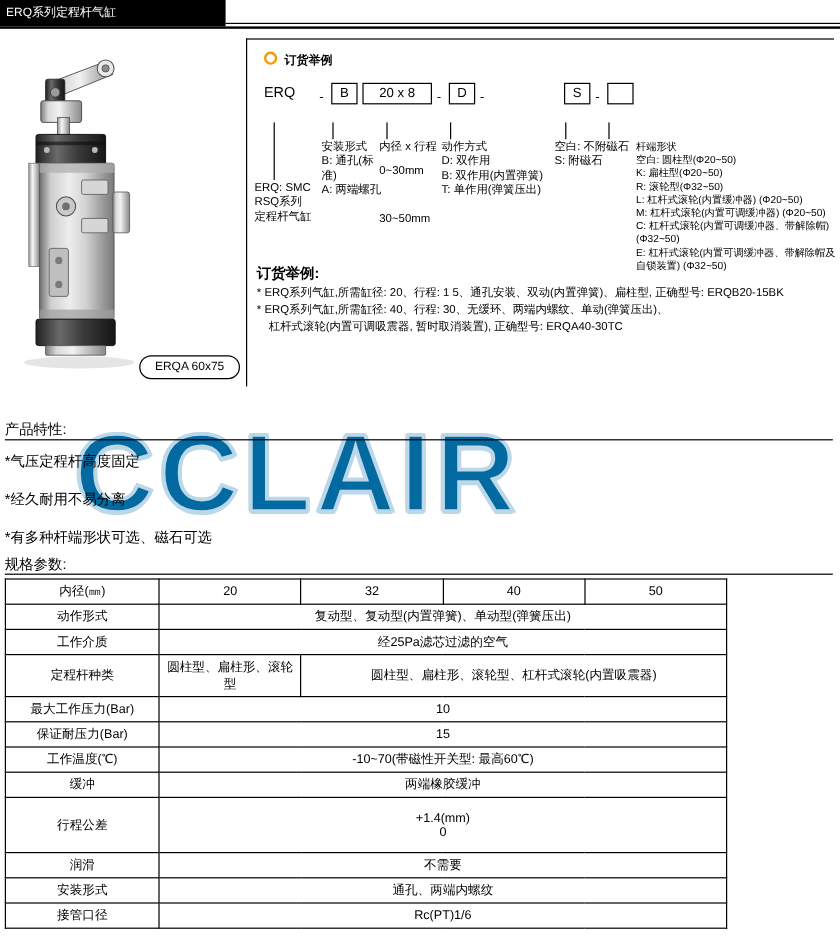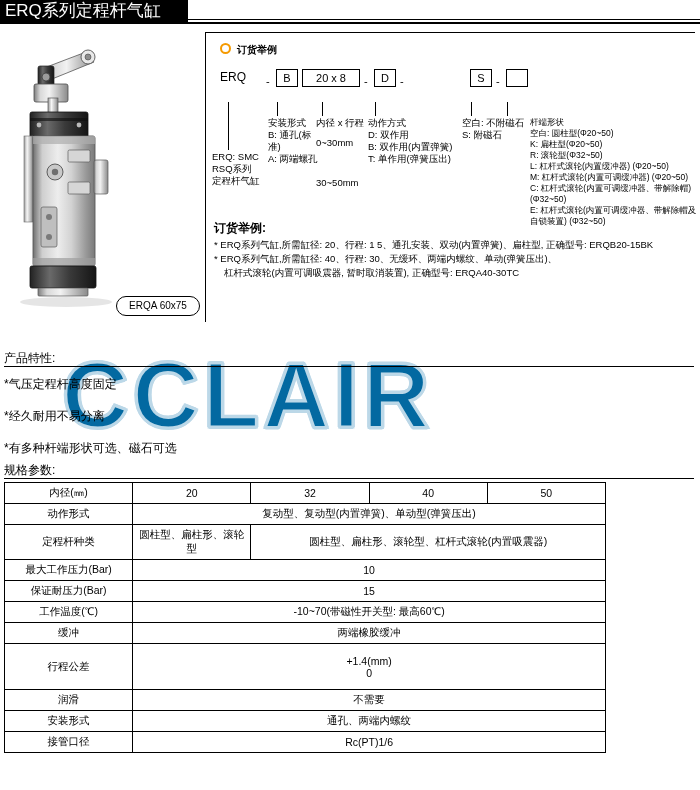--- a/index.html
+++ b/index.html
@@ -20,21 +20,21 @@
     position: absolute;
     left: 0; top: 0;
     width: 700px; height: 26px;
   }
   .header-bar {
     position: absolute;
     left: 0; top: 0;
     width: 188px; height: 22px;
     background: #000000;
     color: #ffffff;
-    font-size: 17px;
+    font-size: 10px;
     line-height: 22px;
     padding-left: 5px;
     letter-spacing: 0px;
   }
   .header-rule {
     position: absolute;
     left: 0; top: 22px;
     width: 700px; height: 2px;
     background: #000000;
   }
@@ -373,20 +373,24 @@
         <td class="q4">20</td>
         <td class="q4">32</td>
         <td class="q4">40</td>
         <td class="q4">50</td>
       </tr>
       <tr>
         <td class="rowhead">动作形式</td>
         <td colspan="4">复动型、复动型(内置弹簧)、单动型(弹簧压出)</td>
       </tr>
       <tr>
+        <td class="rowhead">工作介质</td>
+        <td colspan="4">经25Pa滤芯过滤的空气</td>
+      </tr>
+      <tr>
         <td class="rowhead">定程杆种类</td>
         <td>圆柱型、扁柱形、滚轮型</td>
         <td colspan="3">圆柱型、扁柱形、滚轮型、杠杆式滚轮(内置吸震器)</td>
       </tr>
       <tr>
         <td class="rowhead">最大工作压力(Bar)</td>
         <td colspan="4">10</td>
       </tr>
       <tr>
         <td class="rowhead">保证耐压力(Bar)</td>

